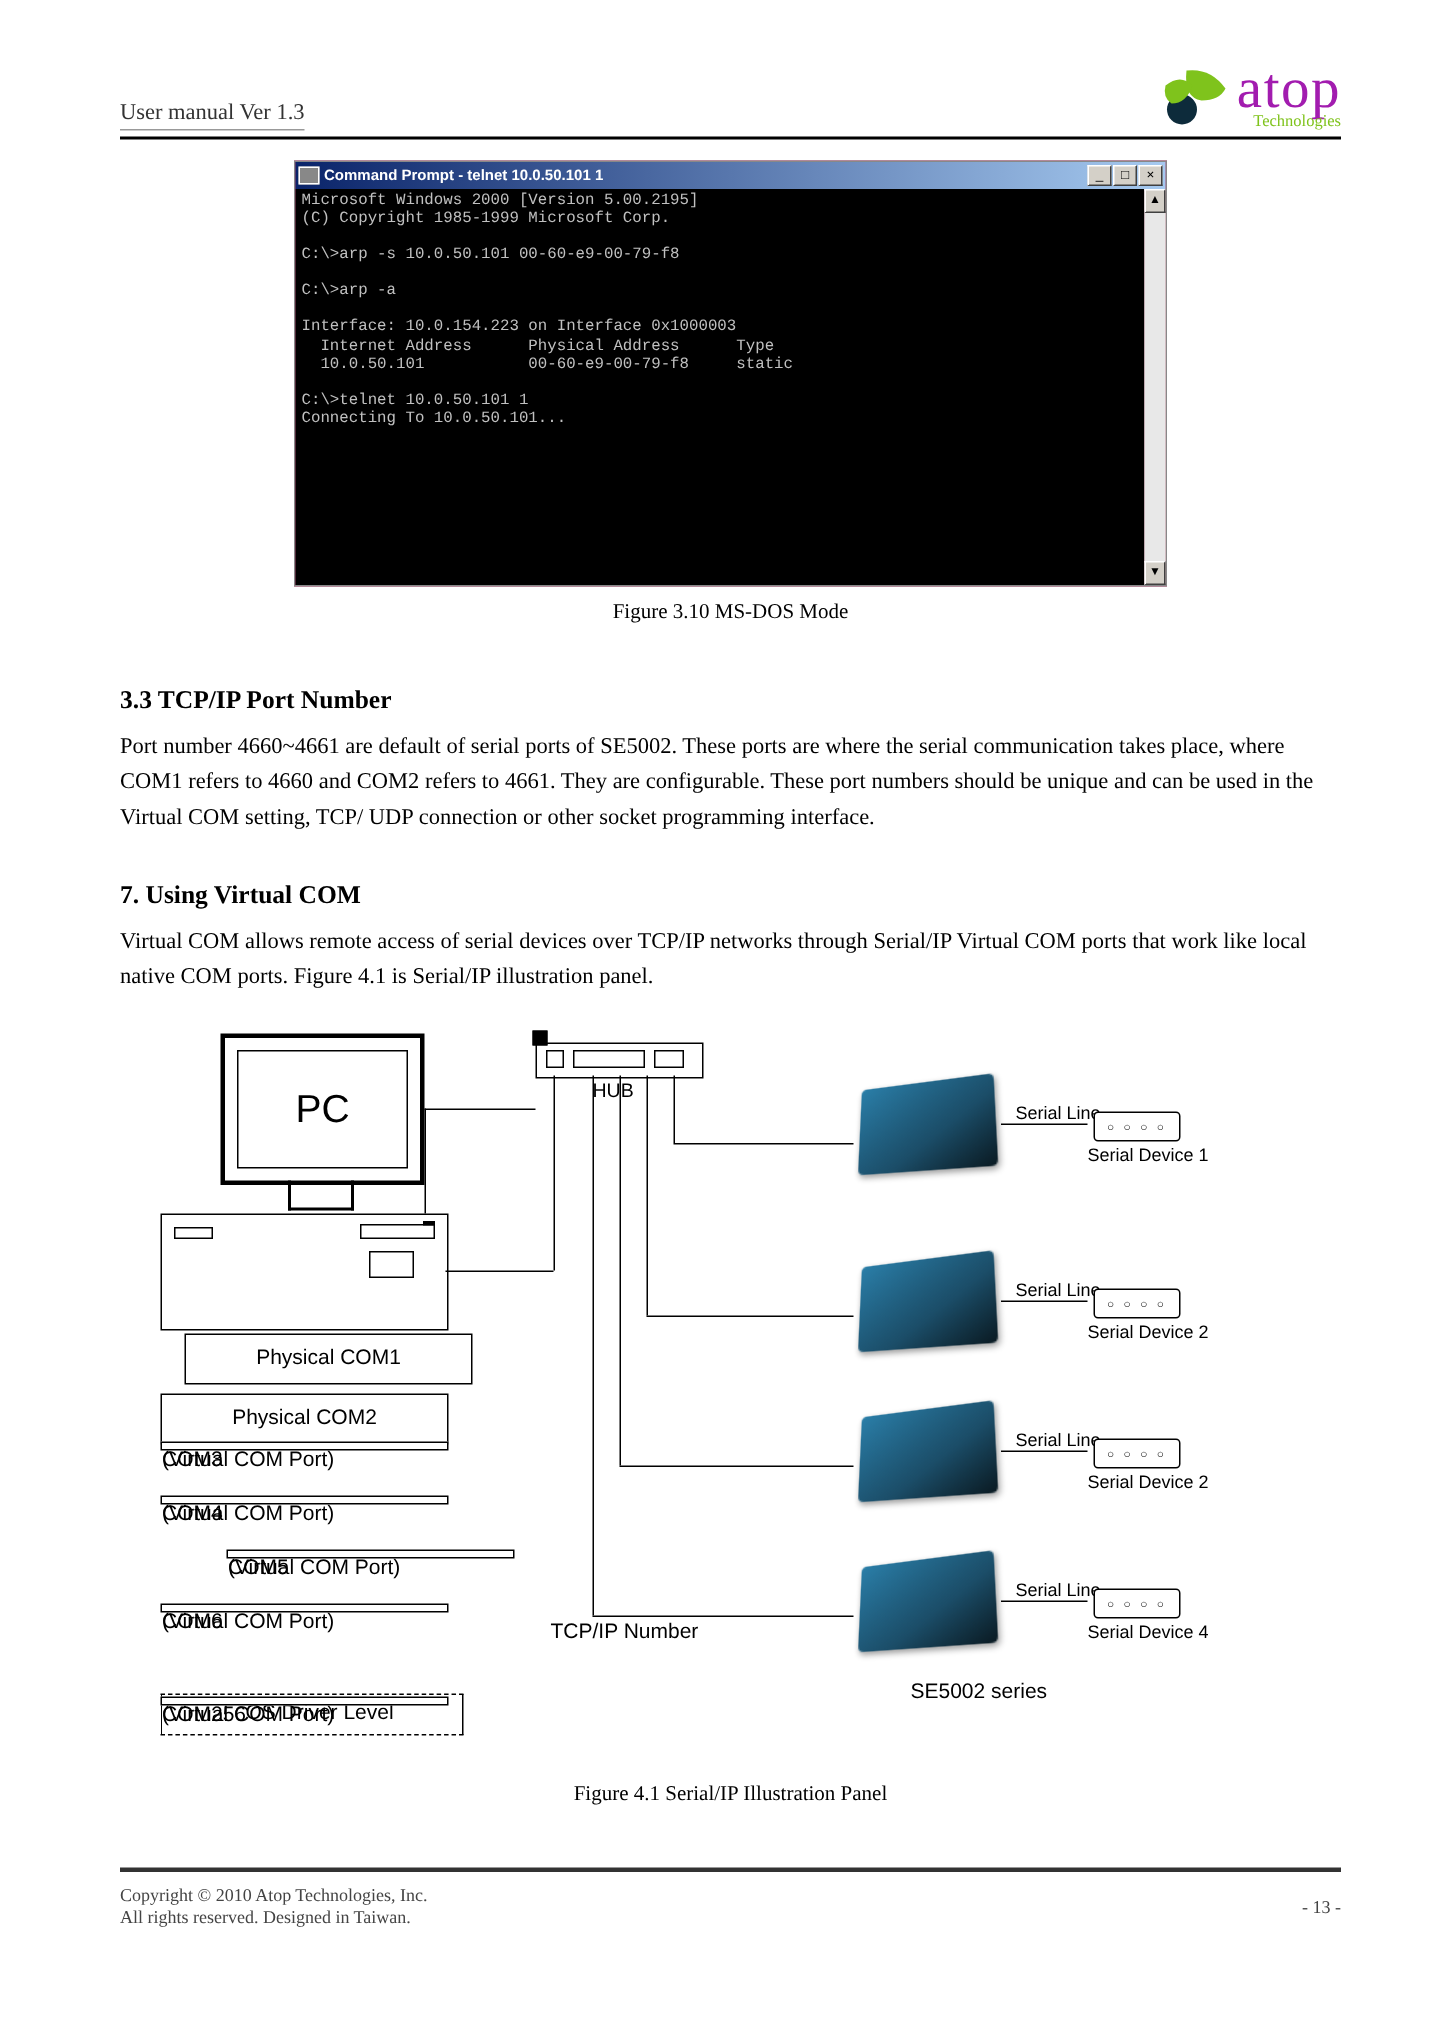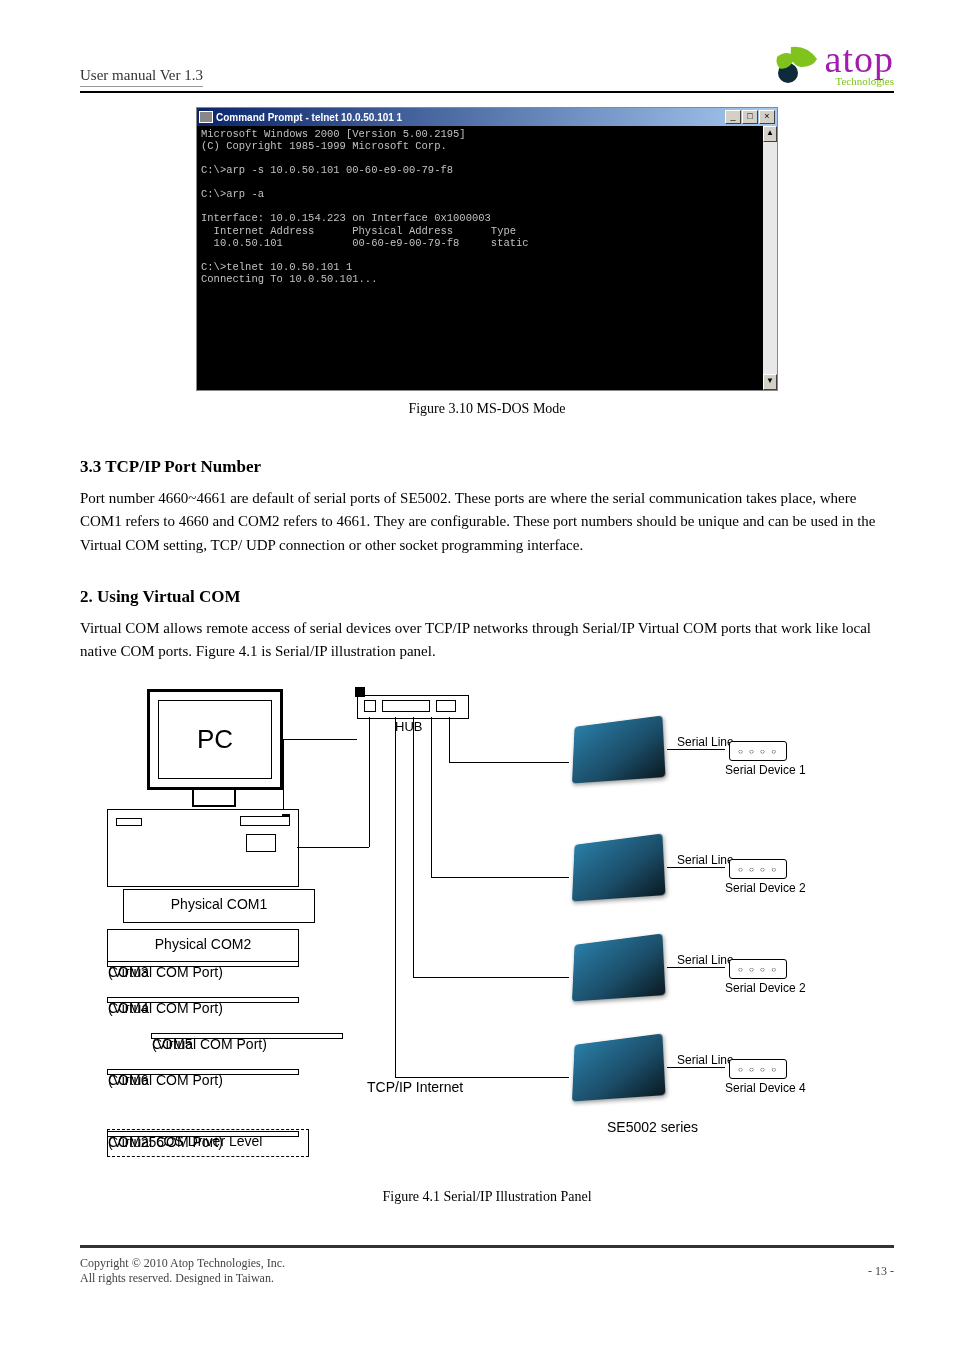--- a/index.html
+++ b/index.html
@@ -276,21 +276,21 @@
         <div class="cmd-scroll-btn">▼</div>
       </div>
     </div>
   </div>
 
   <div class="caption">Figure 3.10 MS-DOS Mode</div>
 
   <div class="section-h">3.3 TCP/IP Port Number</div>
   <p class="body-text">Port number 4660~4661 are default of serial ports of SE5002. These ports are where the serial communication takes place, where COM1 refers to 4660 and COM2 refers to 4661. They are configurable. These port numbers should be unique and can be used in the Virtual COM setting, TCP/ UDP connection or other socket programming interface.</p>
 
-  <div class="section-h">2. Using Virtual COM</div>
+  <div class="section-h">7. Using Virtual COM</div>
   <p class="body-text">Virtual COM allows remote access of serial devices over TCP/IP networks through Serial/IP Virtual COM ports that work like local native COM ports. Figure 4.1 is Serial/IP illustration panel.</p>
 
   <div class="diagram">
 
     <div class="pc-monitor">
       <span style="position:relative;z-index:2;">PC</span>
     </div>
     <div class="pc-stand"></div>
     <div class="pc-base">
       <div style="position:absolute;left:8px;top:8px;width:24px;height:6px;border:1px solid #000;"></div>
@@ -325,21 +325,21 @@
     </div>
 
     <div class="hub-box">
       <span class="hub-port" style="position:absolute;left:6px;top:4px;width:10px;height:10px;"></span>
       <span class="hub-port" style="position:absolute;left:24px;top:4px;width:46px;height:10px;"></span>
       <span class="hub-port" style="position:absolute;left:78px;top:4px;width:18px;height:10px;"></span>
     </div>
     <div style="left:248px;top:8px;width:8px;height:8px;border:1px solid #000;background:#000;"></div>
     <div class="hub-label">HUB</div>
 
-    <div class="label" style="left:260px;top:400px;font-size:14px;">TCP/IP Internet</div>
+    <div class="label" style="left:260px;top:400px;font-size:14px;">TCP/IP Number</div>
 
     <div class="line hline" style="left:176px;top:60px;width:74px;"></div>
     <div class="line vline" style="left:176px;top:60px;height:70px;"></div>
     <div class="line vline" style="left:262px;top:38px;height:130px;"></div>
     <div class="line hline" style="left:190px;top:168px;width:72px;"></div>
 
     <div class="line vline" style="left:288px;top:38px;height:360px;"></div>
     <div class="line vline" style="left:306px;top:38px;height:260px;"></div>
     <div class="line vline" style="left:324px;top:38px;height:160px;"></div>
     <div class="line vline" style="left:342px;top:38px;height:45px;"></div>

